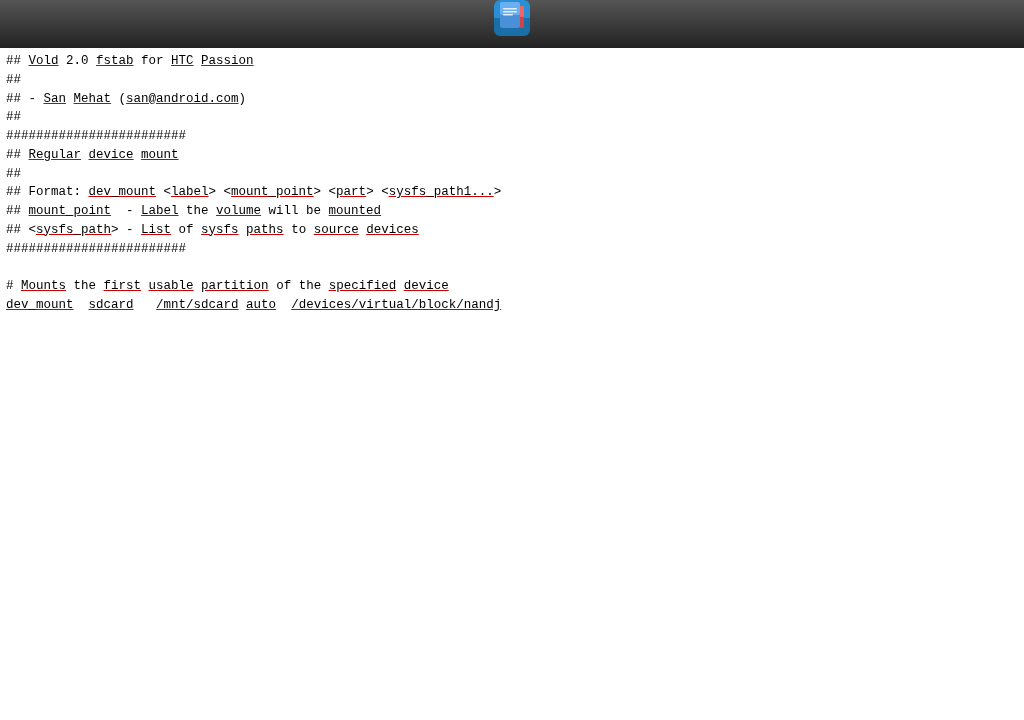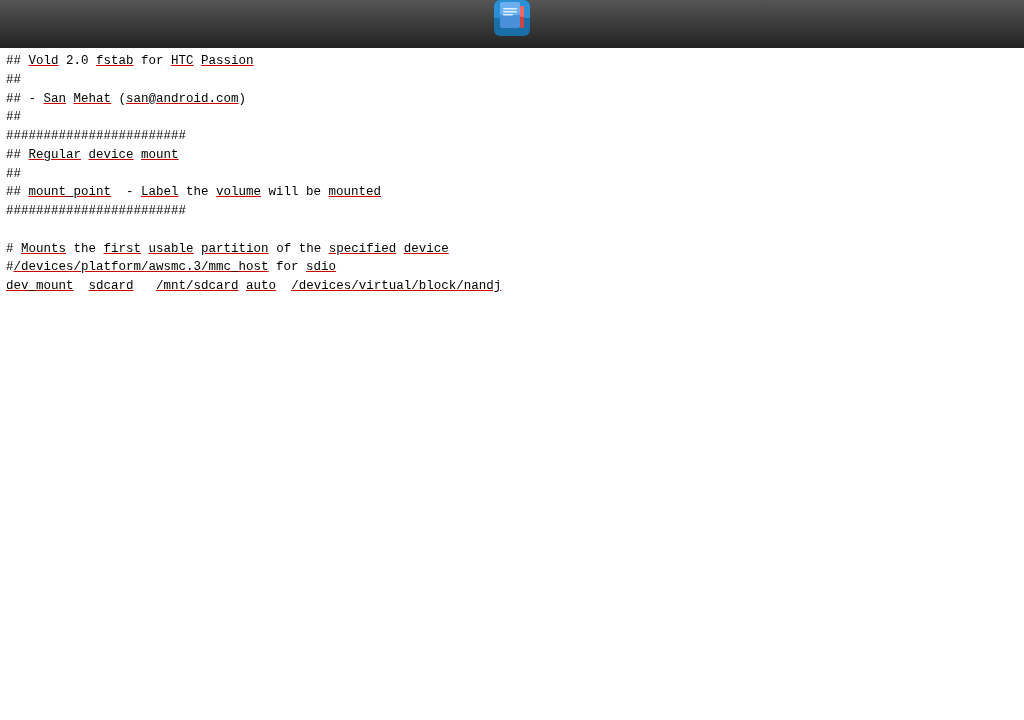--- a/index.html
+++ b/index.html
@@ -120,31 +120,32 @@
   <span class="line">## - <span class="ru">San</span> <span class="ru">Mehat</span> (<span class="ru">san@android.com</span>)</span>
 
   <span class="line">##</span>
 
   <span class="line">########################</span>
 
   <span class="line">## <span class="ru">Regular</span> <span class="ru">device</span> <span class="ru">mount</span></span>
 
   <span class="line">##</span>
 
+  <span class="line">## Format: <span class="ru">dev_mount</span> &lt;<span class="ru">label</span>&gt; &lt;<span class="ru">mount_point</span>&gt; &lt;<span class="ru">part</span>&gt; &lt;<span class="ru">sysfs_path1...</span>&gt;</span>
 
 
   <span class="line">## <span class="ru">mount_point</span>  - <span class="ru">Label</span> the <span class="ru">volume</span> will be <span class="ru">mounted</span></span>
 
 
+  <span class="line">## &lt;<span class="ru">sysfs_path</span>&gt; - <span class="ru">List</span> of <span class="ru">sysfs</span> <span class="ru">paths</span> to <span class="ru">source</span> <span class="ru">devices</span></span>
 
   <span class="line">########################</span>
 
   <span class="line"> </span>
 
   <span class="line"># <span class="ru">Mounts</span> the <span class="ru">first</span> <span class="ru">usable</span> <span class="ru">partition</span> of the <span class="ru">specified</span> <span class="ru">device</span></span>
 
-  <span class="line">#<span class="ru">/devices/platform/awsmc.3/mmc_host</span> for <span class="ru">sdio</span></span>
 
   <span class="line"><span class="ru">dev_mount</span>  <span class="ru">sdcard</span>   <span class="ru">/mnt/sdcard</span> <span class="ru">auto</span>  <span class="ru">/devices/virtual/block/nandj</span></span>
 
 
 
 </div>
 
 </body></html>

